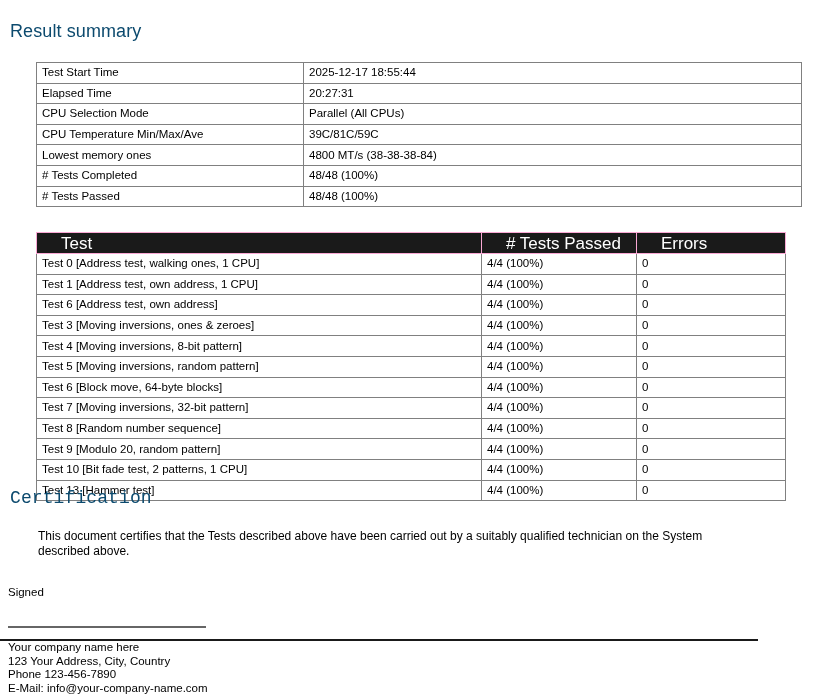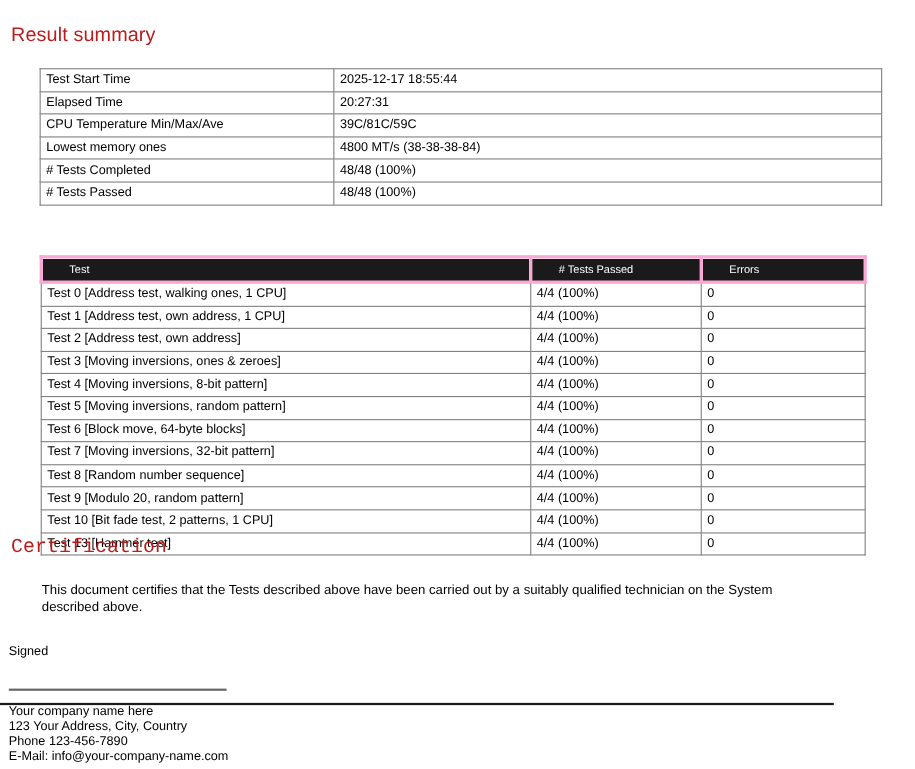--- a/index.html
+++ b/index.html
@@ -17,21 +17,21 @@
   }
 
   
   .section-heading {
     position: absolute;
     left: 10px;
     font-size: 18px;
     font-weight: normal;
     line-height: 22px;
     letter-spacing: 0.1px;
-    color: #b91c1c;
+    color: #0c4a6e;
     margin: 0;
   }
   #result-summary-heading { top: 20px; }
   #certification-heading  { top: 487px; font-family: Liberation Mono, monospace; }
 
   
   .doc-table {
     position: absolute;
     border-collapse: collapse;
     font-size: 11.5px;
@@ -59,23 +59,23 @@
 
   
   #results-table {
     left: 36px;
     top: 232px;
     width: 749px;
   }
   #results-table thead th {
     background: #1a1a1a;
     color: #ffffff;
-    border: 3px solid #f9a8d4;
+    border: 1px solid #f9a8d4;
     height: 16px;
-    font-size: 10px;
+    font-size: 17px;
     padding-left: 24px;
   }
   #results-table col.c-test     { width: 445px; }
   #results-table col.c-passed   { width: 155px; }
   #results-table col.c-errors   { width: 149px; }
 
   
   #certification-paragraph {
     position: absolute;
     left: 38px;
@@ -126,20 +126,24 @@
 
 <table class="doc-table" id="summary-table">
   <tbody>
       <tr>
         <td class="label">Test Start Time</td>
         <td>2025-12-17 18:55:44</td>
       </tr>
       <tr>
         <td class="label">Elapsed Time</td>
         <td>20:27:31</td>
+      </tr>
+      <tr>
+        <td class="label">CPU Selection Mode</td>
+        <td>Parallel (All CPUs)</td>
       </tr>
       <tr>
         <td class="label">CPU Temperature Min/Max/Ave</td>
         <td>39C/81C/59C</td>
       </tr>
       <tr>
         <td class="label">Lowest memory ones</td>
         <td>4800 MT/s (38-38-38-84)</td>
       </tr>
       <tr>
@@ -171,21 +175,21 @@
         <td>Test 0 [Address test, walking ones, 1 CPU]</td>
         <td>4/4 (100%)</td>
         <td>0</td>
       </tr>
       <tr>
         <td>Test 1 [Address test, own address, 1 CPU]</td>
         <td>4/4 (100%)</td>
         <td>0</td>
       </tr>
       <tr>
-        <td>Test 2 [Address test, own address]</td>
+        <td>Test 6 [Address test, own address]</td>
         <td>4/4 (100%)</td>
         <td>0</td>
       </tr>
       <tr>
         <td>Test 3 [Moving inversions, ones &amp; zeroes]</td>
         <td>4/4 (100%)</td>
         <td>0</td>
       </tr>
       <tr>
         <td>Test 4 [Moving inversions, 8-bit pattern]</td>

